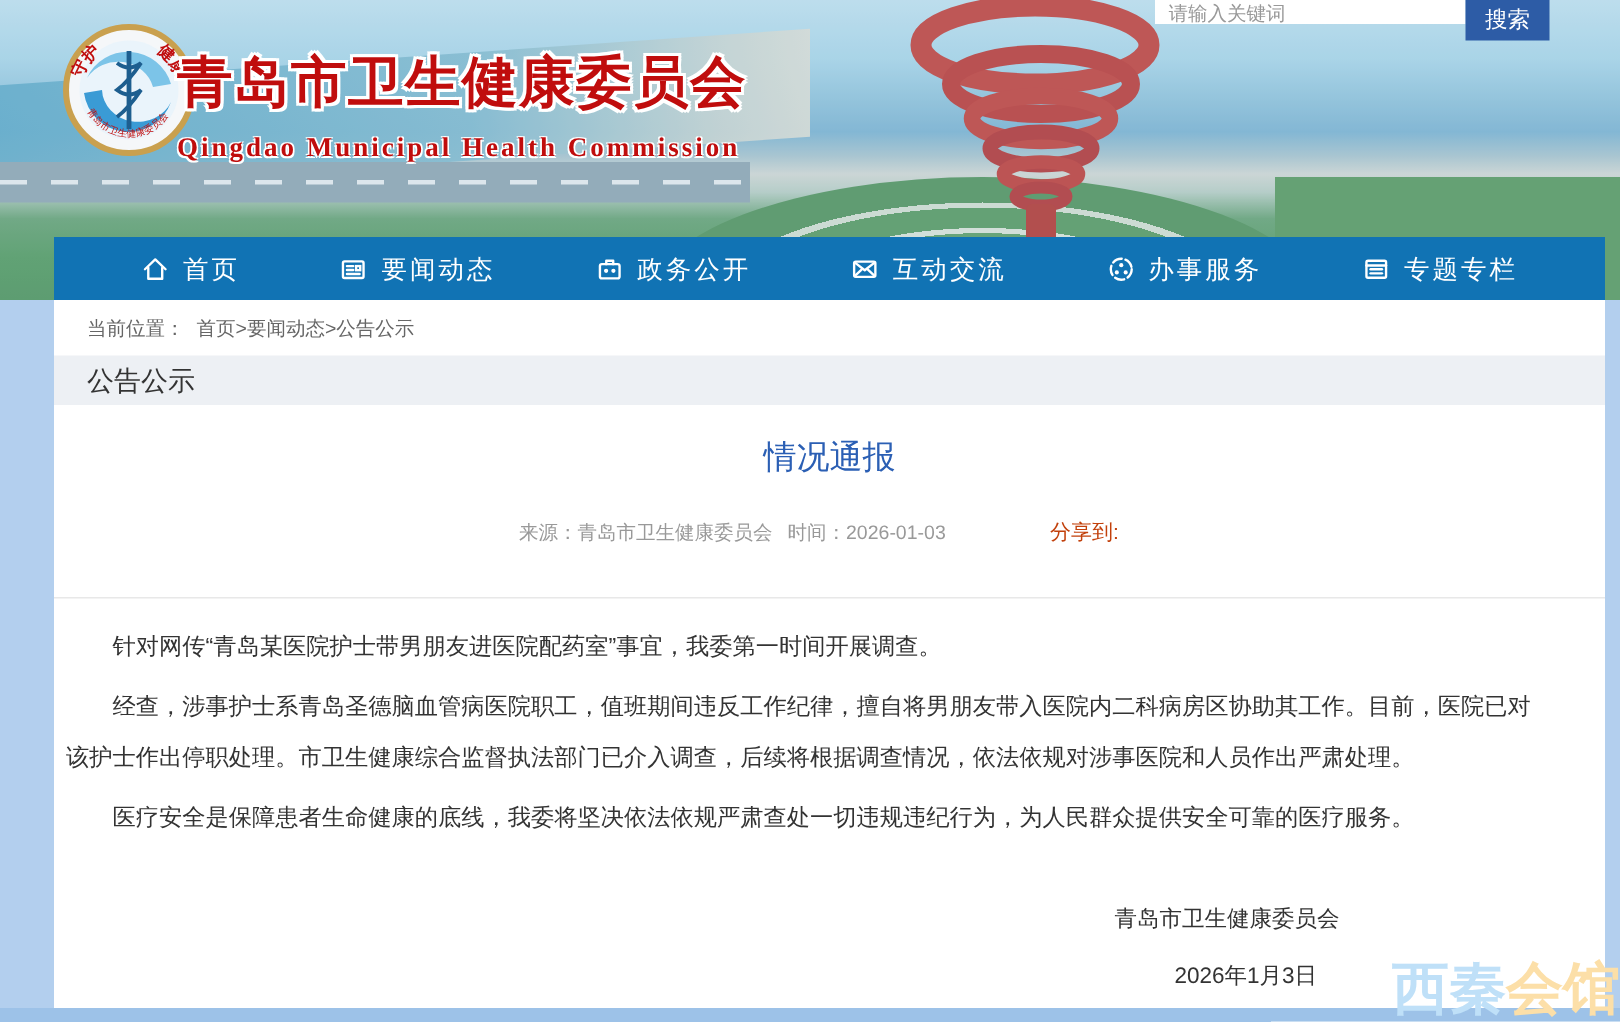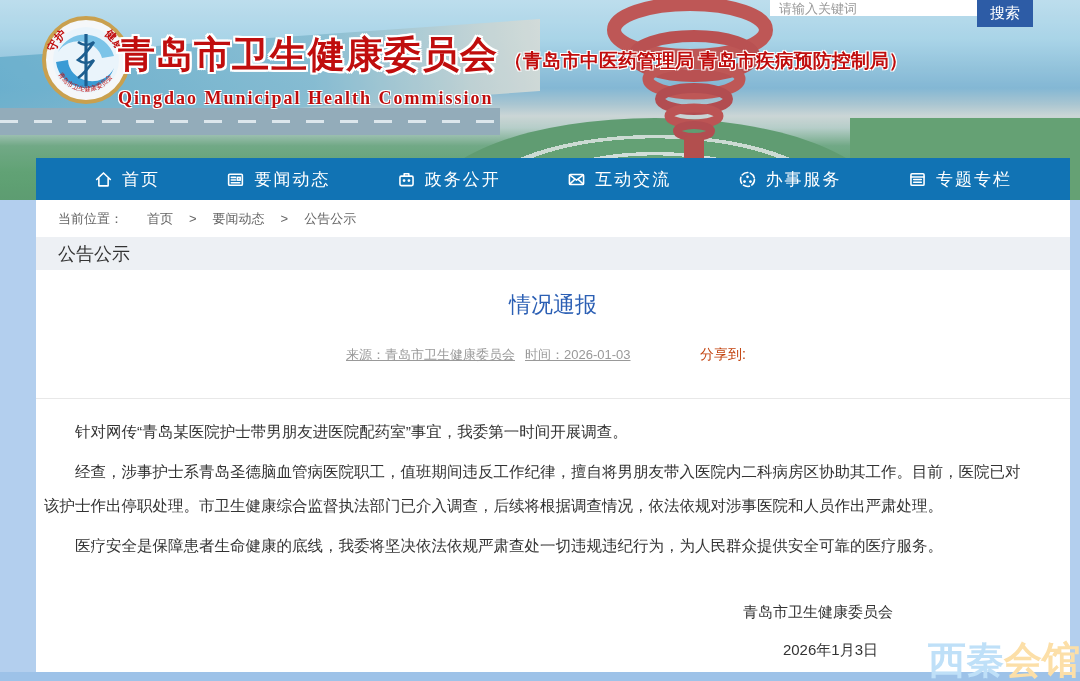--- a/index.html
+++ b/index.html
@@ -39,27 +39,27 @@
   .search button { width:56px; height:27px; border:none; background:#2d5ca6; color:#fff; font-size:15px; cursor:pointer; font-family:inherit; }
 
   
   .nav { position:absolute; left:36px; top:158px; width:1034px; height:42px; background:#1173b4;
     display:flex; align-items:center; justify-content:space-between; padding:0 58px; }
   .nav-item { display:flex; align-items:center; gap:9px; color:#fff; font-size:17px; letter-spacing:2px; cursor:pointer; }
   .nav-item svg { display:block; }
 
   
   .content { position:absolute; left:36px; top:200px; width:1034px; height:472px; background:#fff; }
-  .breadcrumb { height:37px; display:flex; align-items:center; padding-left:22px; font-size:13px; color:#666;gap:16px; }
+  .breadcrumb { height:37px; display:flex; align-items:center; padding-left:22px; font-size:13px; color:#666; }
   .breadcrumb .crumb { color:#666; cursor:pointer; }
   .breadcrumb .bc-label { margin-right:8px; }
   .section-bar { height:33px; background:#edf0f4; display:flex; align-items:center; padding-left:22px; font-size:18px; color:#333; }
   .art-title { margin-top:20px; text-align:center; font-size:22px; color:#2b5fb4; font-weight:400; }
   .meta-row { position:relative; height:18px; margin-top:26px; font-size:13px; }
-  .meta { position:absolute; left:310px; color:#999;text-decoration:underline; }
+  .meta { position:absolute; left:310px; color:#999; }
   .meta .sep { display:inline-block; width:10px; }
   .share { position:absolute; left:664px; color:#c2410c; font-size:14px; font-weight:500; }
   .divider { margin-top:34px; border-top:1px solid #e8e8e8; height:0; }
   .body-text { padding:16px 48px 0 8px; }
   .body-text p { font-size:15.5px; line-height:34px; color:#333; text-indent:2em; }
   .body-text p + p { margin-top:6px; }
   .signature { margin-top:40px; text-align:right; padding-right:177px; font-size:15px; color:#333; }
   .date { margin-top:19px; text-align:right; padding-right:192px; font-size:15px; color:#333; }
 
   
@@ -109,21 +109,20 @@
         <textPath href="#arcTop" startOffset="72%">健康</textPath>
       </text>
       <text font-size="6.5" fill="#c00d0d">
         <textPath href="#arcBot" startOffset="8%">青岛市卫生健康委员会</textPath>
       </text>
     </svg>
 
     <div class="titles">
       <div class="title-row">
         <span class="main-title">青岛市卫生健康委员会</span>
-        <span class="sub-title">（青岛市中医药管理局 青岛市疾病预防控制局）</span>
       </div>
       <div class="eng-title">Qingdao Municipal Health Commission</div>
     </div>
 
     <div class="search">
       <input type="text" placeholder="请输入关键词" style="">
       <button>搜索</button>
     </div>
   </div>
 </div>

